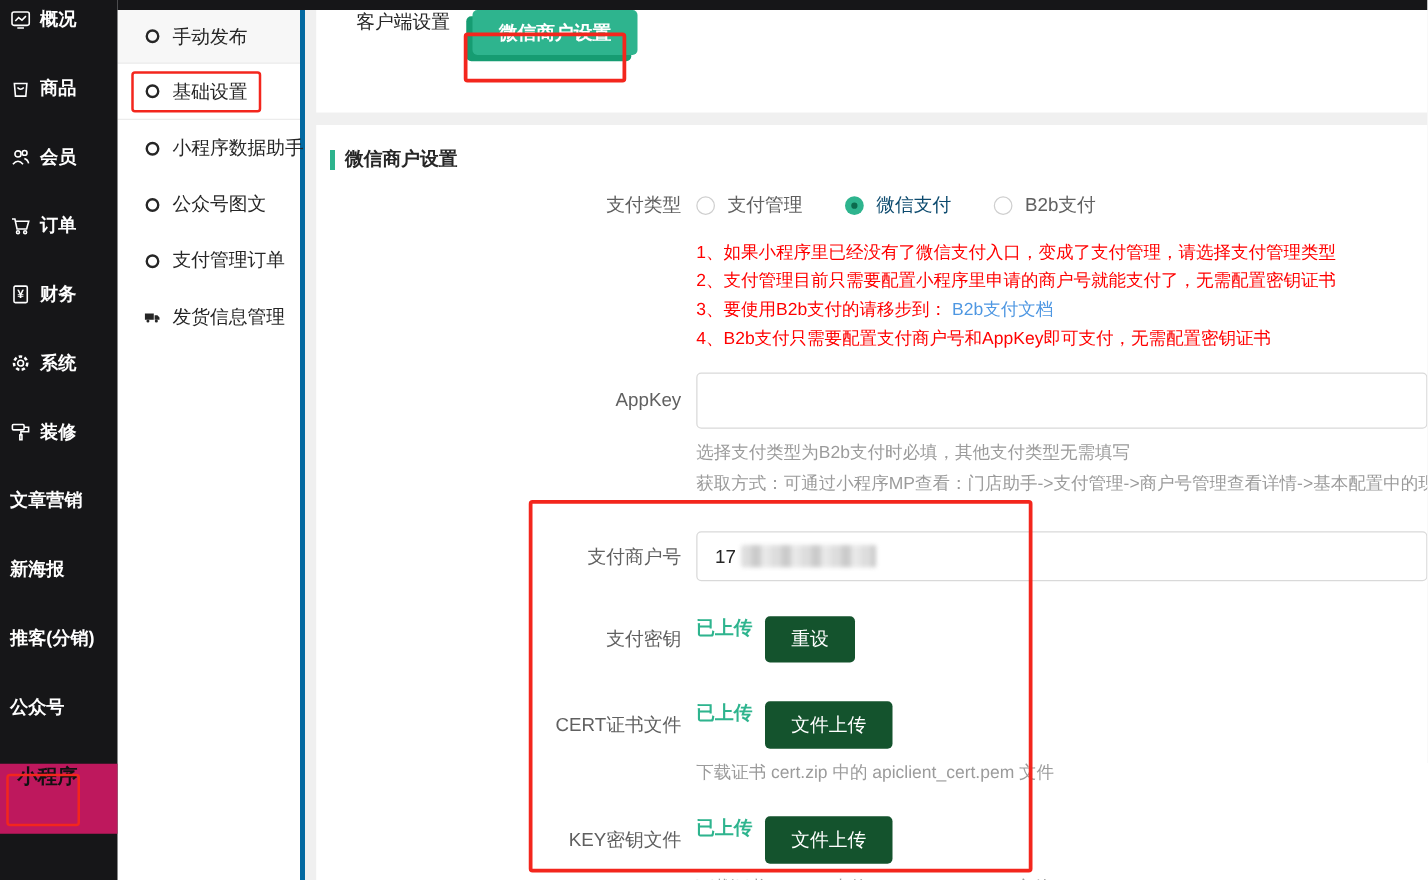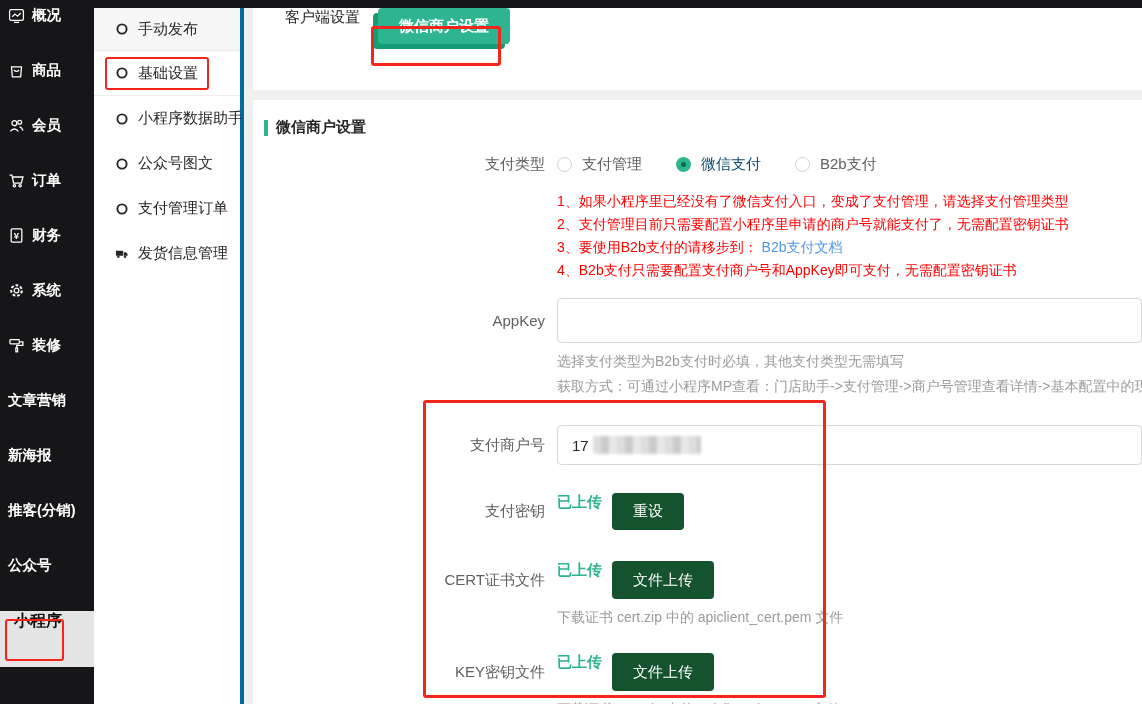--- a/index.html
+++ b/index.html
@@ -15,21 +15,21 @@
   .sidebar {
     position:absolute; left:0; top:0; width:94px; height:704px;
     background:#161618; z-index:2; padding-top:6px;
   }
   .side-item {
     height:55px; display:flex; gap:6px;
     padding-left:8px; color:#fff; font-size:14.5px; font-weight:bold;
     cursor:pointer; white-space:nowrap;
   }
   .side-item .ic { width:18px; height:18px; flex:none; display:flex; align-items:center; }
-  .side-item.active { background:#e5e5e5; color:#111; height:56px; }
+  .side-item.active { background:#be185d; color:#111; height:56px; }
   .topstrip { position:absolute; left:94px; top:0; width:1048px; height:8px; background:#161618; z-index:3; }
 
   
   .submenu {
     position:absolute; left:94px; top:8px; width:150px; height:696px;
     background:#fff; border-right:4px solid #0369a1; z-index:1;
   }
   .sub-item {
     height:45px; display:flex; align-items:center; gap:9px;
     padding-left:21px; font-size:15px; color:#262626; cursor:pointer; white-space:nowrap;

